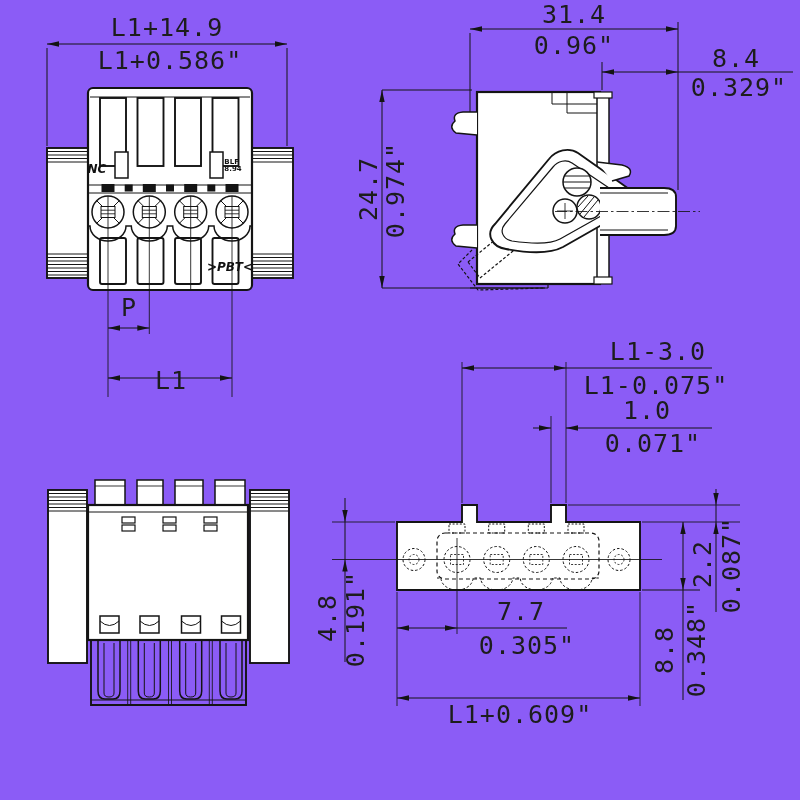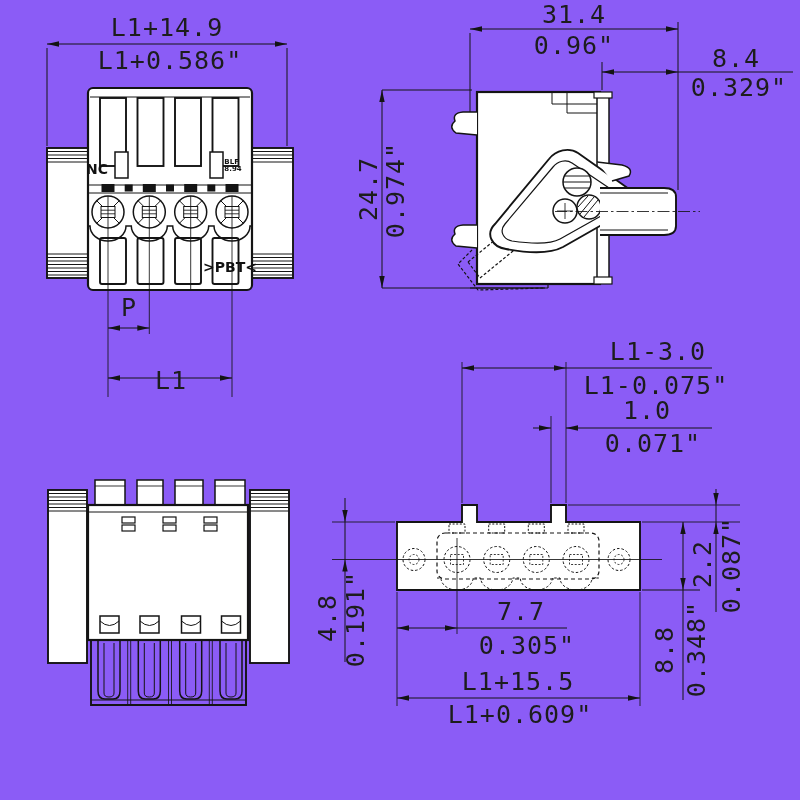--- a/index.html
+++ b/index.html
@@ -11,22 +11,22 @@
   .s12{stroke-width:1.2;} .s1{stroke-width:1;} .s08{stroke-width:0.85;}
   .fw{fill:#ffffff;} .fb{fill:#141414;stroke:none;}
   .ar{fill:#141414;stroke:none;}
   .dsh{stroke-dasharray:4 3;} .dot{stroke-dasharray:2.5 2;}
   .dot2{stroke-dasharray:2 1.6;} .cdot{stroke-dasharray:12 3 2.5 3;}
   .zz{stroke-dasharray:3 2;}
   .lbl{position:absolute;font-family:"DejaVu Sans Mono",monospace;font-size:25px;
        letter-spacing:1px;color:#1d1d1d;white-space:nowrap;
        transform:translate(-50%,-50%);line-height:1;}
   .vert{transform:translate(-50%,-50%) rotate(-90deg);}
-  .tiny{font-family:"DejaVu Sans",sans-serif;font-size:14px;font-weight:bold;
-        letter-spacing:0;color:#111;}
+  .tiny{font-family:"DejaVu Sans",sans-serif;font-size:12px;font-weight:bold;
+        letter-spacing:0;color:#111;font-style:italic;}
   .tinyblock{font-family:"DejaVu Sans",sans-serif;font-size:7px;font-weight:bold;
         color:#111;text-align:left;line-height:1.05;letter-spacing:0;}
   .caption{font-family:"Liberation Sans",sans-serif;font-size:27px;letter-spacing:1.5px;
         color:#111;font-weight:normal;}
 </style>
 </head>
 <body>
 
 <div id="stage">
 
@@ -250,17 +250,16 @@
 <div class="lbl" style="left:647px;top:410px">1.0</div>
 <div class="lbl" style="left:653px;top:443px">0.071"</div>
 <div class="lbl vert" style="left:327px;top:618px">4.8</div>
 <div class="lbl vert" style="left:355px;top:619px">0.191"</div>
 <div class="lbl" style="left:521px;top:611px">7.7</div>
 <div class="lbl" style="left:527px;top:645px">0.305"</div>
 <div class="lbl vert" style="left:702px;top:564px">2.2</div>
 <div class="lbl vert" style="left:731px;top:565px">0.087"</div>
 <div class="lbl vert" style="left:664px;top:650px">8.8</div>
 <div class="lbl vert" style="left:696px;top:649px">0.348"</div>
-<div class="lbl" style="left:518px;top:681px">L1+15.5</div>
 <div class="lbl" style="left:520px;top:714px">L1+0.609"</div>
 
 
 </div>
 
 </body></html>

